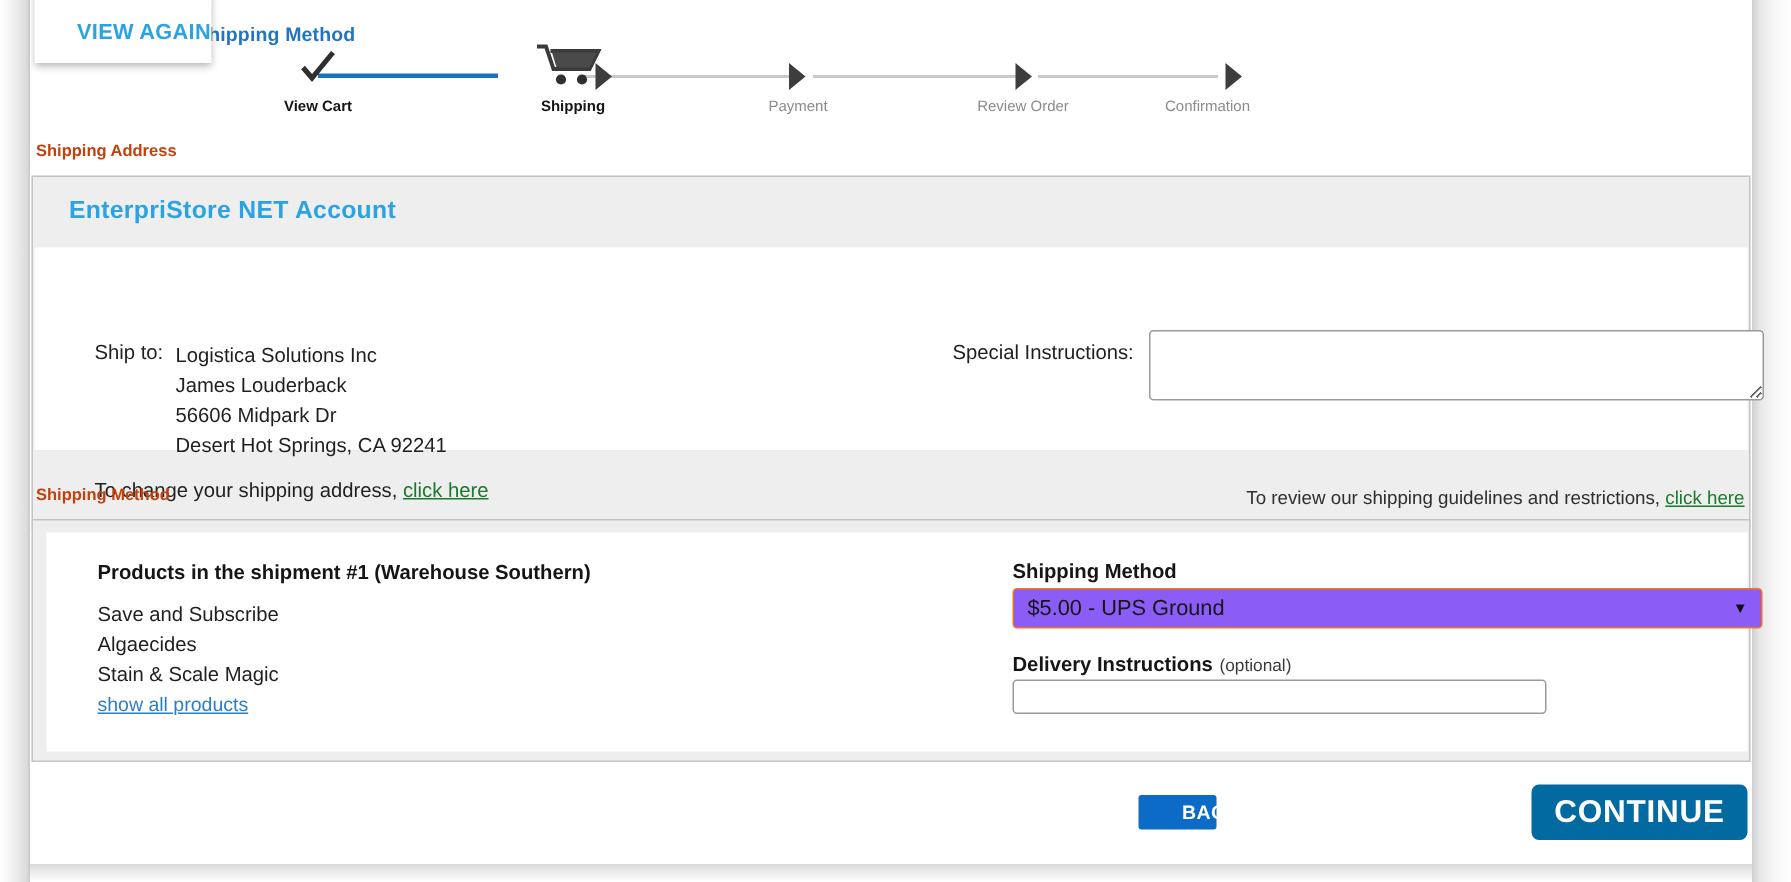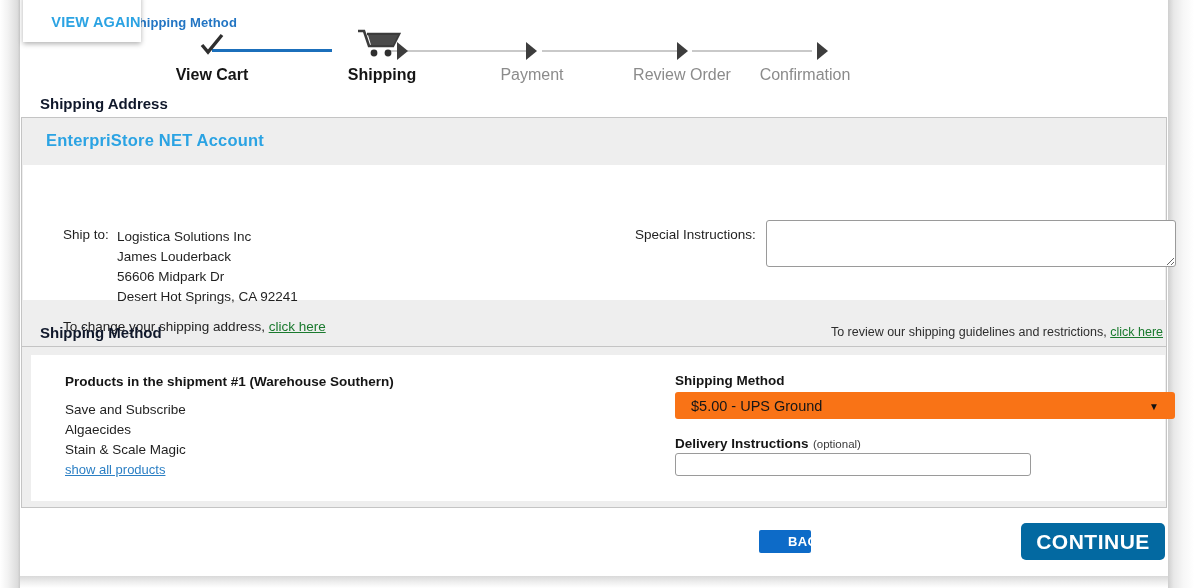--- a/index.html
+++ b/index.html
@@ -54,40 +54,40 @@
   .seg.todo { background: #c9c9c9; }
 
   .step {
     position: absolute; top: 22px; text-align: center; width: 160px;
   }
   .step .glyph {
     height: 30px; line-height: 30px; font-size: 24px; color: #2f2f2f;
     position: relative;
   }
   .step .caption {
-    font-size: 16px; margin-top: 6px; color: #8b8b8b; white-space: nowrap;
+    font-size: 10px; margin-top: 6px; color: #8b8b8b; white-space: nowrap;
   }
   .step.active .caption { color: #151515; font-weight: 700; }
   .step.complete .caption { color: #151515; font-weight: 700; }
 
   .arrow-marker {
     position: absolute; top: 34px;
     width: 0; height: 0;
     border-top: 9px solid transparent;
     border-bottom: 9px solid transparent;
     border-left: 11px solid #3d3d3d;
   }
   .cart {
     position: absolute; left: 337px; top: 21px; width: 44px; height: 30px;
   }
 
   
   .sec-head {
-    position: absolute; left: 20px;
-    font-size: 15px; font-weight: 700; color: #0f172a;
+    position: absolute; left: 4px;
+    font-size: 11px; font-weight: 700; color: #c2410c;
   }
   .sec-note {
     position: absolute; right: 5px;
     font-size: 12.5px; color: #2e2e2e;
   }
   .glink {
     color: #1a7a2e; text-decoration: underline; cursor: pointer;
   }
   .blink {
     color: #2b7fc4; text-decoration: underline; cursor: pointer;
@@ -128,23 +128,23 @@
     border: 1px solid #9a9a9a;
     border-radius: 3px;
     background: #ffffff;
     font-family: "Liberation Sans", sans-serif;
     font-size: 13px;
     padding: 3px 6px;
     outline: none;
   }
   .selwrap {
     position: absolute;
-    border: 7px solid #f97316;
+    border: 1px solid #f97316;
     border-radius: 3px;
-    background: #f97316;
+    background: #8b5cf6;
   }
   .selwrap .selval {
     position: absolute; left: 9px; top: 50%; transform: translateY(-50%);
     font-size: 14.5px; color: #161616; white-space: nowrap;
   }
   .selwrap .caret {
     position: absolute; right: 9px; top: 50%; transform: translateY(-50%);
     font-size: 10px; color: #111;
   }
 

